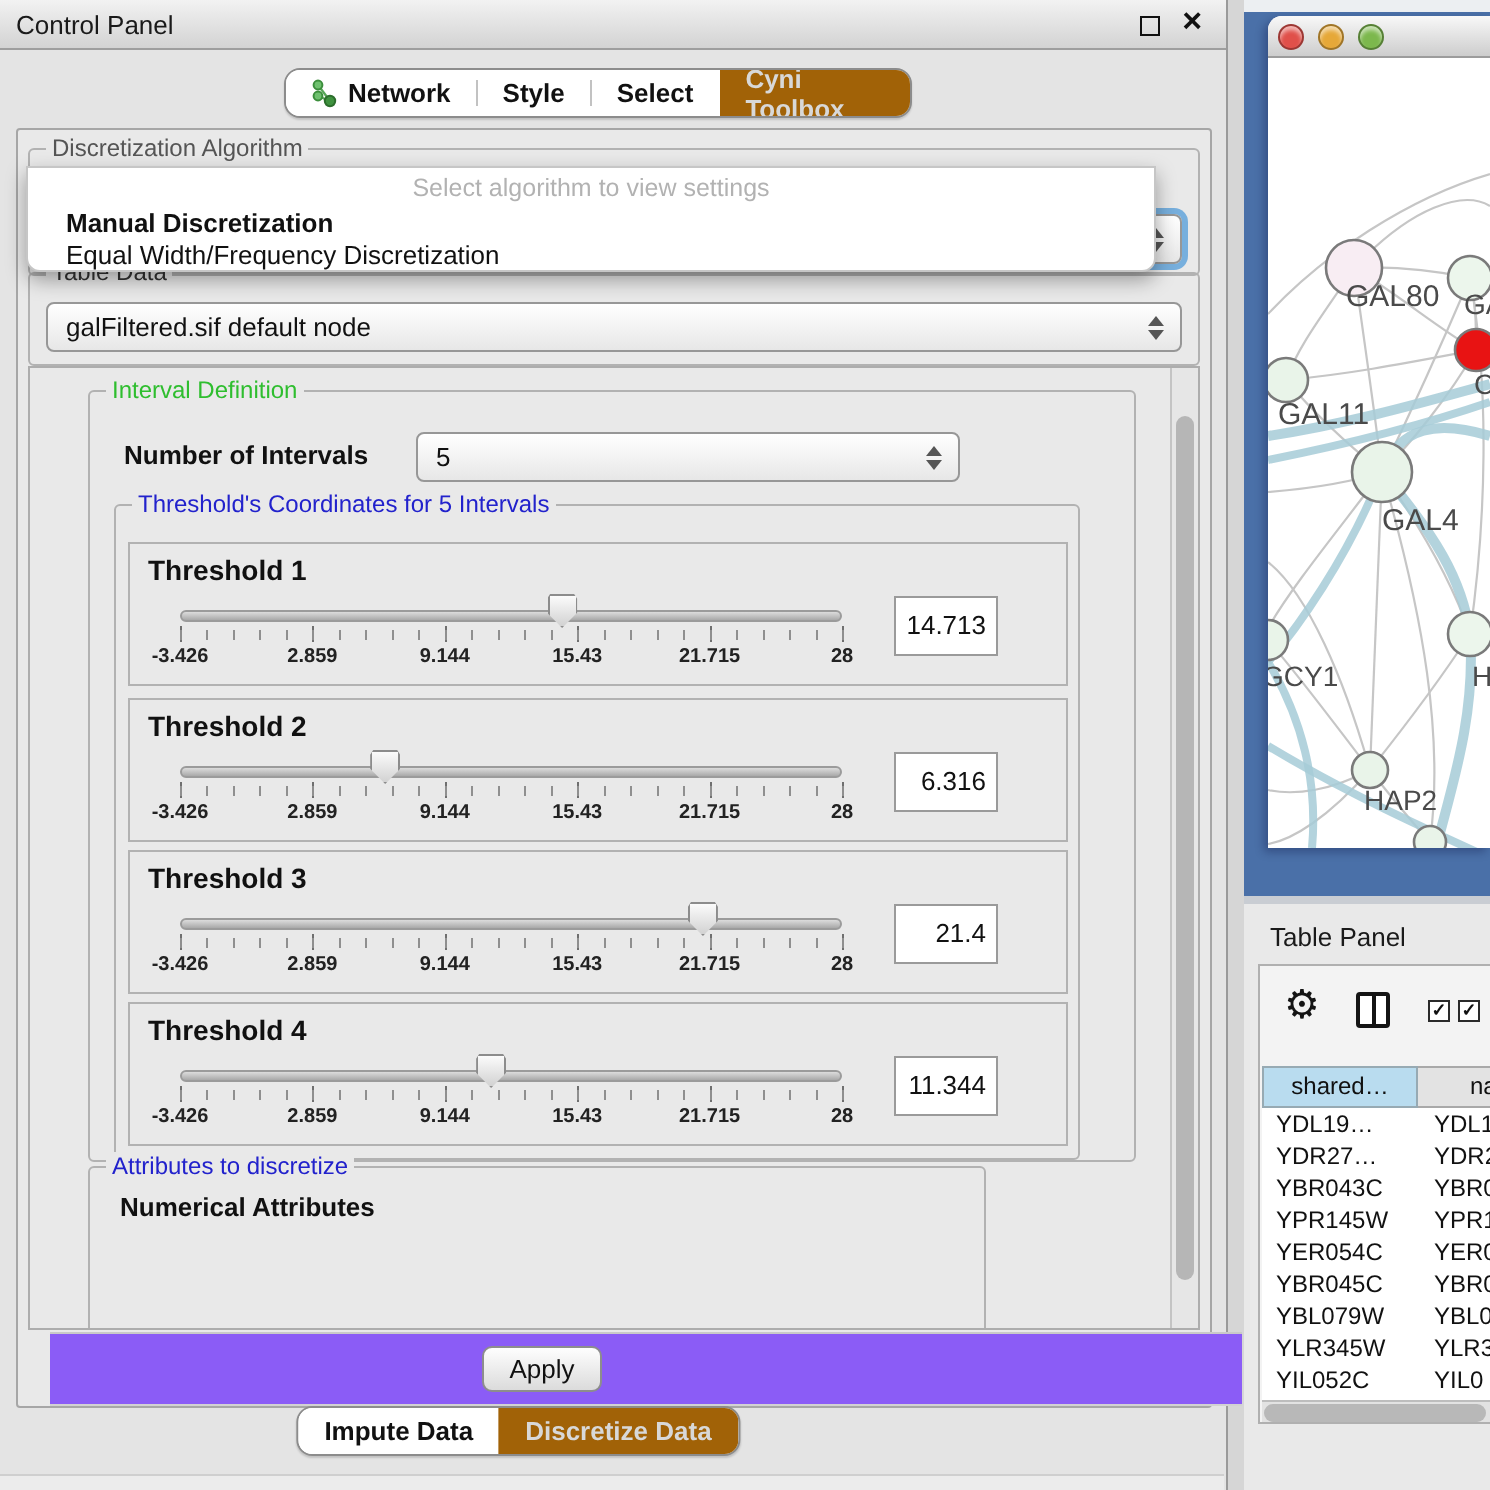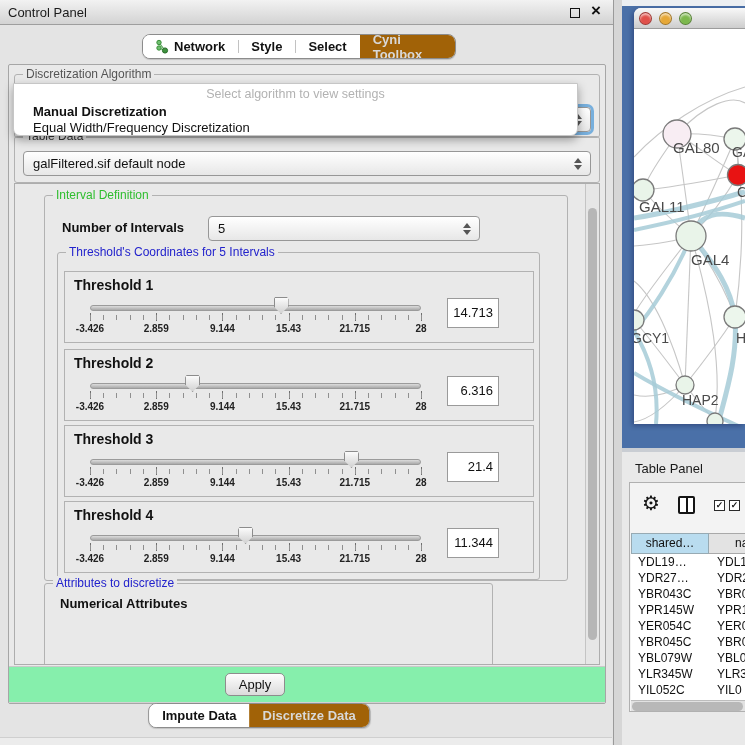--- a/index.html
+++ b/index.html
@@ -95,21 +95,21 @@
   .attr-sub{position:absolute;left:15px;top:12px;font-size:13px;font-weight:700;color:#111;}
   .attr-list{position:absolute;left:15px;top:33px;width:394px;height:80px;background:#fff;
       border:1px solid #a8a8a8;overflow:hidden;}
   .attr-item{height:17.5px;line-height:17.5px;font-size:13px;color:#111;padding-left:8px;
       white-space:nowrap;}
   .attr-vsb{position:absolute;right:0;top:0;bottom:0;width:12px;background:#ededed;
       border-left:1px solid #d0d0d0;}
   .attr-vsb-thumb{position:absolute;left:2px;right:2px;top:2px;height:26px;background:#b3b3b3;
       border-radius:5px;}
 
-  .apply-bar{position:absolute;left:0;top:601px;width:100%;height:37px;background:#86efac;
+  .apply-bar{position:absolute;left:16px;top:601px;width:100%;height:37px;background:#8b5cf6;
       border-top:1px solid #c9c9c9;border-bottom:1px solid #d2d2d2;}
   .apply-btn{position:absolute;left:216px;top:6px;width:60px;height:23px;
       border:1px solid #8d8d8d;border-radius:5px;background:linear-gradient(#fefefe,#dbdbdb);
       font-size:13px;color:#111;text-align:center;line-height:21px;}
 
   .cp-bottomline{position:absolute;left:0;right:1px;top:737px;height:8px;background:#ececec;
       border-top:1px solid #cfcfcf;}
 
   
   .net-region{position:absolute;left:622px;top:0;width:123px;height:452px;

